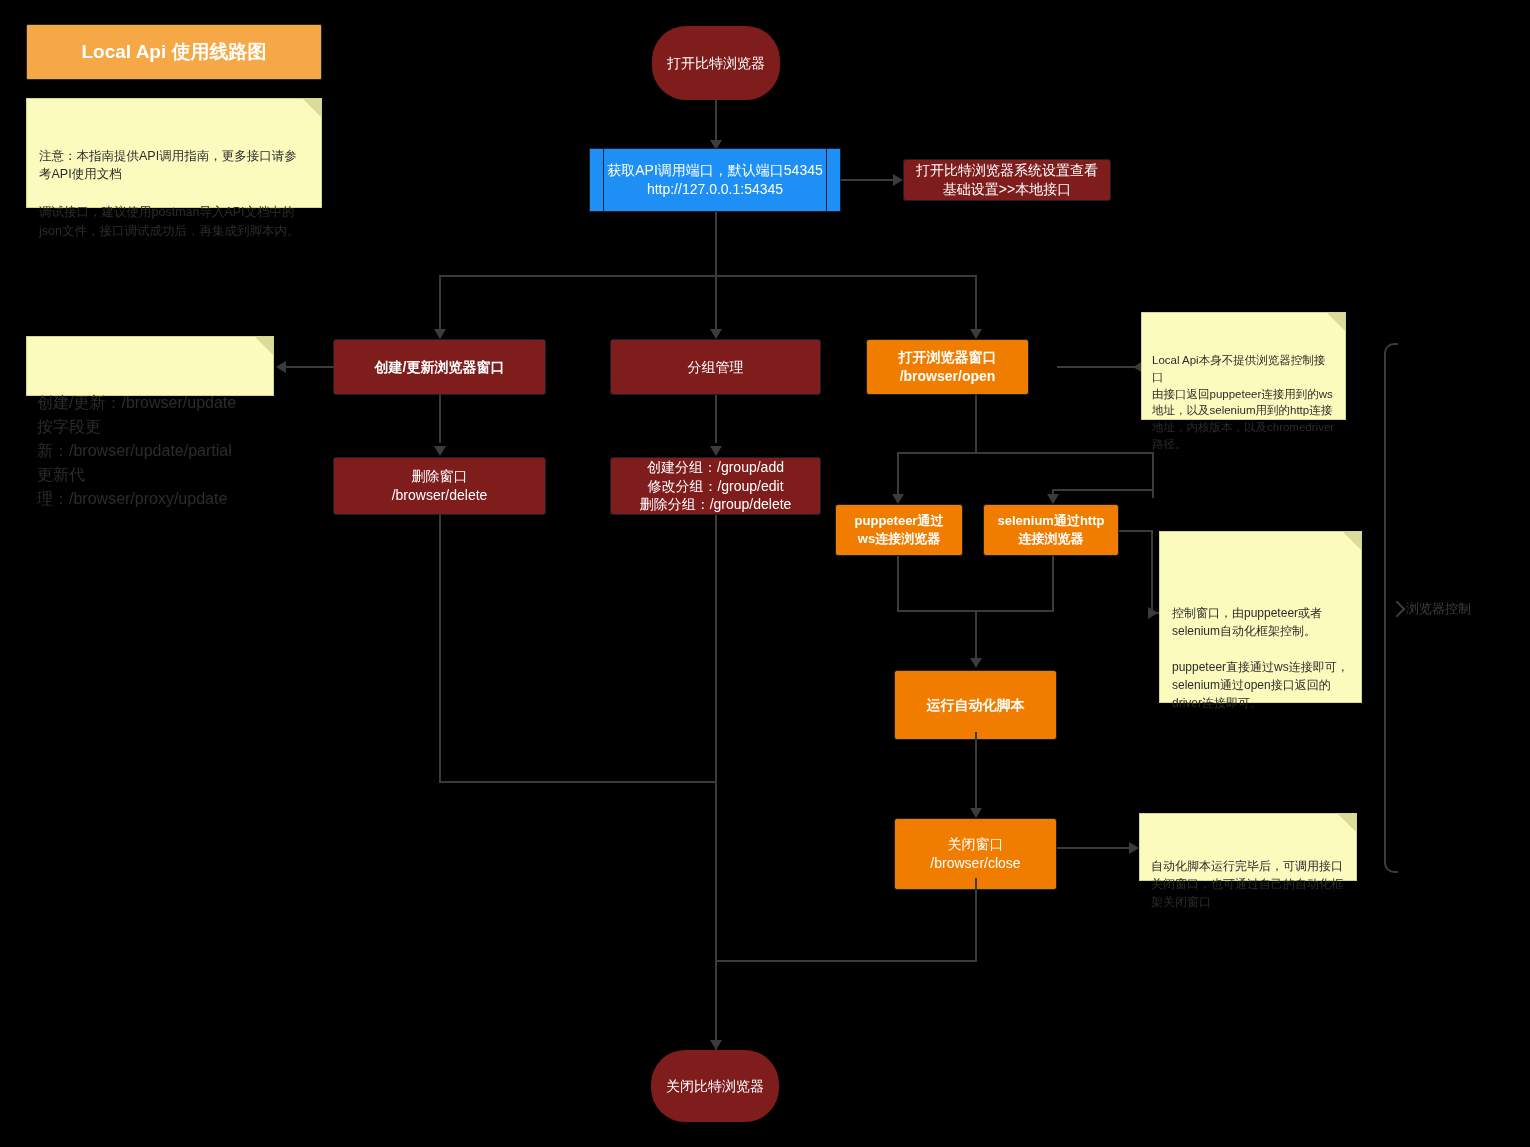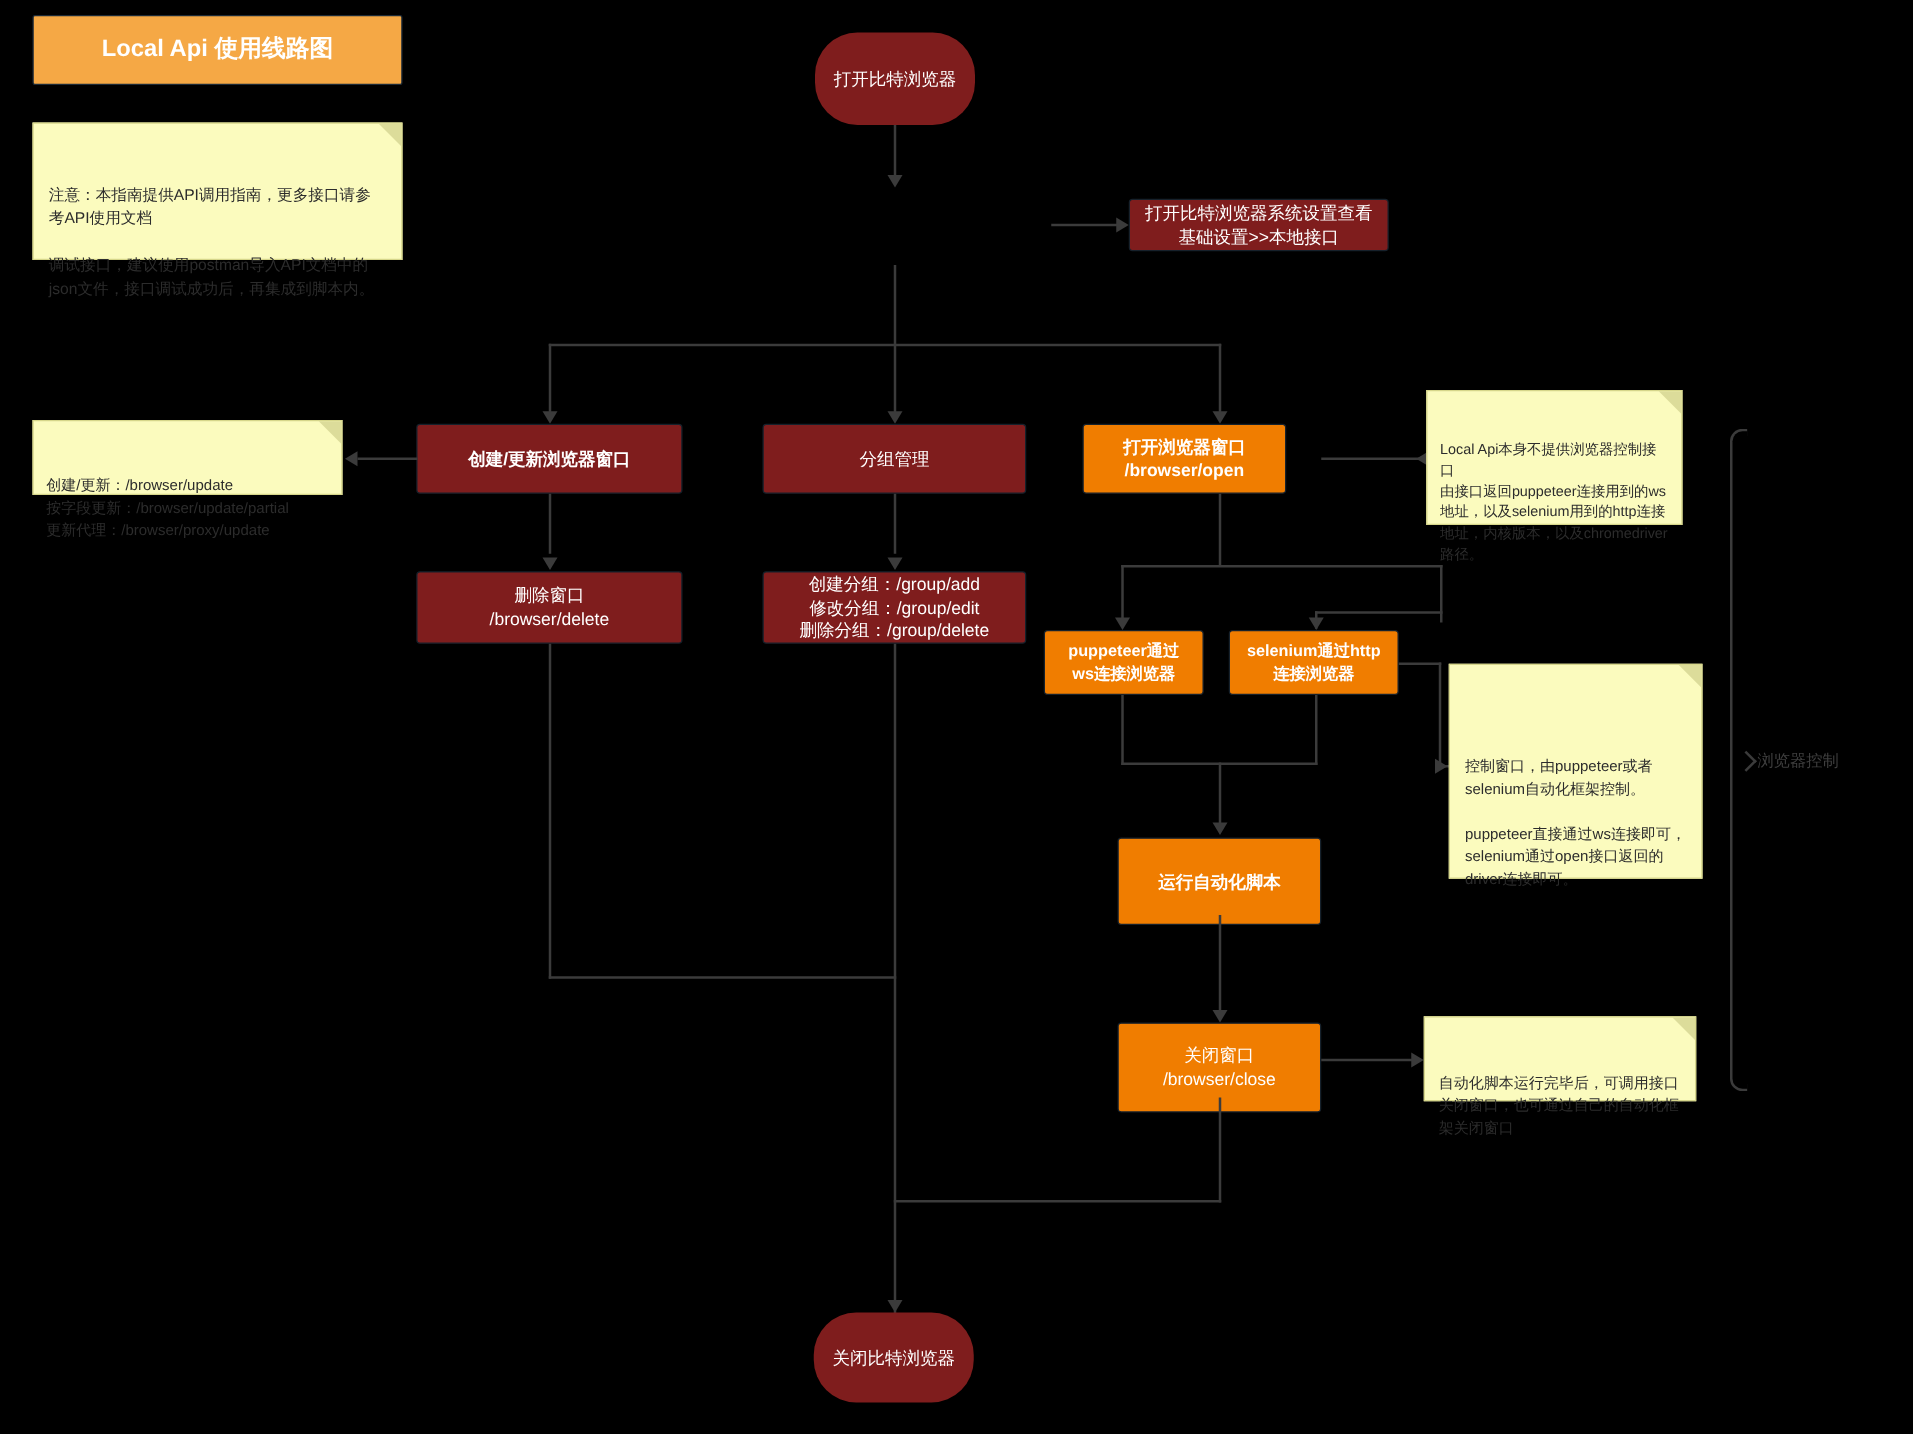--- a/index.html
+++ b/index.html
@@ -152,34 +152,40 @@
     color: #3f3f3f;
     font-size: 13px;
     white-space: nowrap;
   }
 </style>
 </head>
 <body>
 
 <div id="canvas">
 
-  <div class="node title-box" style="left:26px; top:12px; width:296px; height:56px;">Local Api 使用线路图</div>
+  <div class="node title-box" style="left:26px; top:24px; width:296px; height:56px;">Local Api 使用线路图</div>
 
   <div class="note" style="left:26px; top:98px; width:296px; height:110px;">
     <span class="fold"></span>
     <span>注意：本指南提供API调用指南，更多接口请参考API使用文档
 
 调试接口，建议使用postman导入API文档中的json文件，接口调试成功后，再集成到脚本内。</span>
   </div>
 
   <div class="node terminator" style="left:652px; top:26px; width:128px; height:74px;">打开比特浏览器</div>
 
   <div class="line v" style="left:715px; top:100px; height:44px;"></div>
   <div class="arrow down" style="left:710px; top:140px;"></div>
 
+  <div class="node subprocess" style="left:589px; top:148px; width:252px; height:64px;">
+    <span class="bar left"></span>
+    <span class="bar right"></span>
+    <span>获取API调用端口，默认端口54345
+http://127.0.0.1:54345</span>
+  </div>
 
   <div class="line h" style="left:841px; top:179px; width:56px;"></div>
   <div class="arrow right" style="left:893px; top:174px;"></div>
 
   <div class="node process-blue" style="left:903px; top:159px; width:208px; height:42px;">打开比特浏览器系统设置查看
 基础设置&gt;&gt;本地接口</div>
 
   <div class="line v" style="left:715px; top:212px; width:2px; height:64px;"></div>
   <div class="line h" style="left:439px; top:275px; width:538px;"></div>
   <div class="line v" style="left:439px; top:275px; height:58px;"></div>
@@ -187,21 +193,21 @@
   <div class="line v" style="left:975px; top:275px; height:58px;"></div>
   <div class="arrow down" style="left:434px; top:329px;"></div>
   <div class="arrow down" style="left:710px; top:329px;"></div>
   <div class="arrow down" style="left:970px; top:329px;"></div>
 
   <div class="node process-blue bold-label" style="left:333px; top:339px; width:213px; height:56px;">创建/更新浏览器窗口</div>
 
   <div class="line h" style="left:286px; top:366px; width:48px;"></div>
   <div class="arrow left" style="left:276px; top:361px;"></div>
 
-  <div class="note" style="left:26px; top:336px; width:248px; height:60px; font-size:12px; padding:6px 10px;">
+  <div class="note" style="left:26px; top:336px; width:248px; height:60px; font-size:16px; padding:6px 10px;">
     <span class="fold"></span>
     <span>创建/更新：/browser/update
 按字段更新：/browser/update/partial
 更新代理：/browser/proxy/update</span>
   </div>
 
   <div class="line v" style="left:439px; top:395px; height:48px;"></div>
   <div class="arrow down" style="left:434px; top:446px;"></div>
 
   <div class="node process-blue" style="left:333px; top:457px; width:213px; height:58px;">删除窗口

